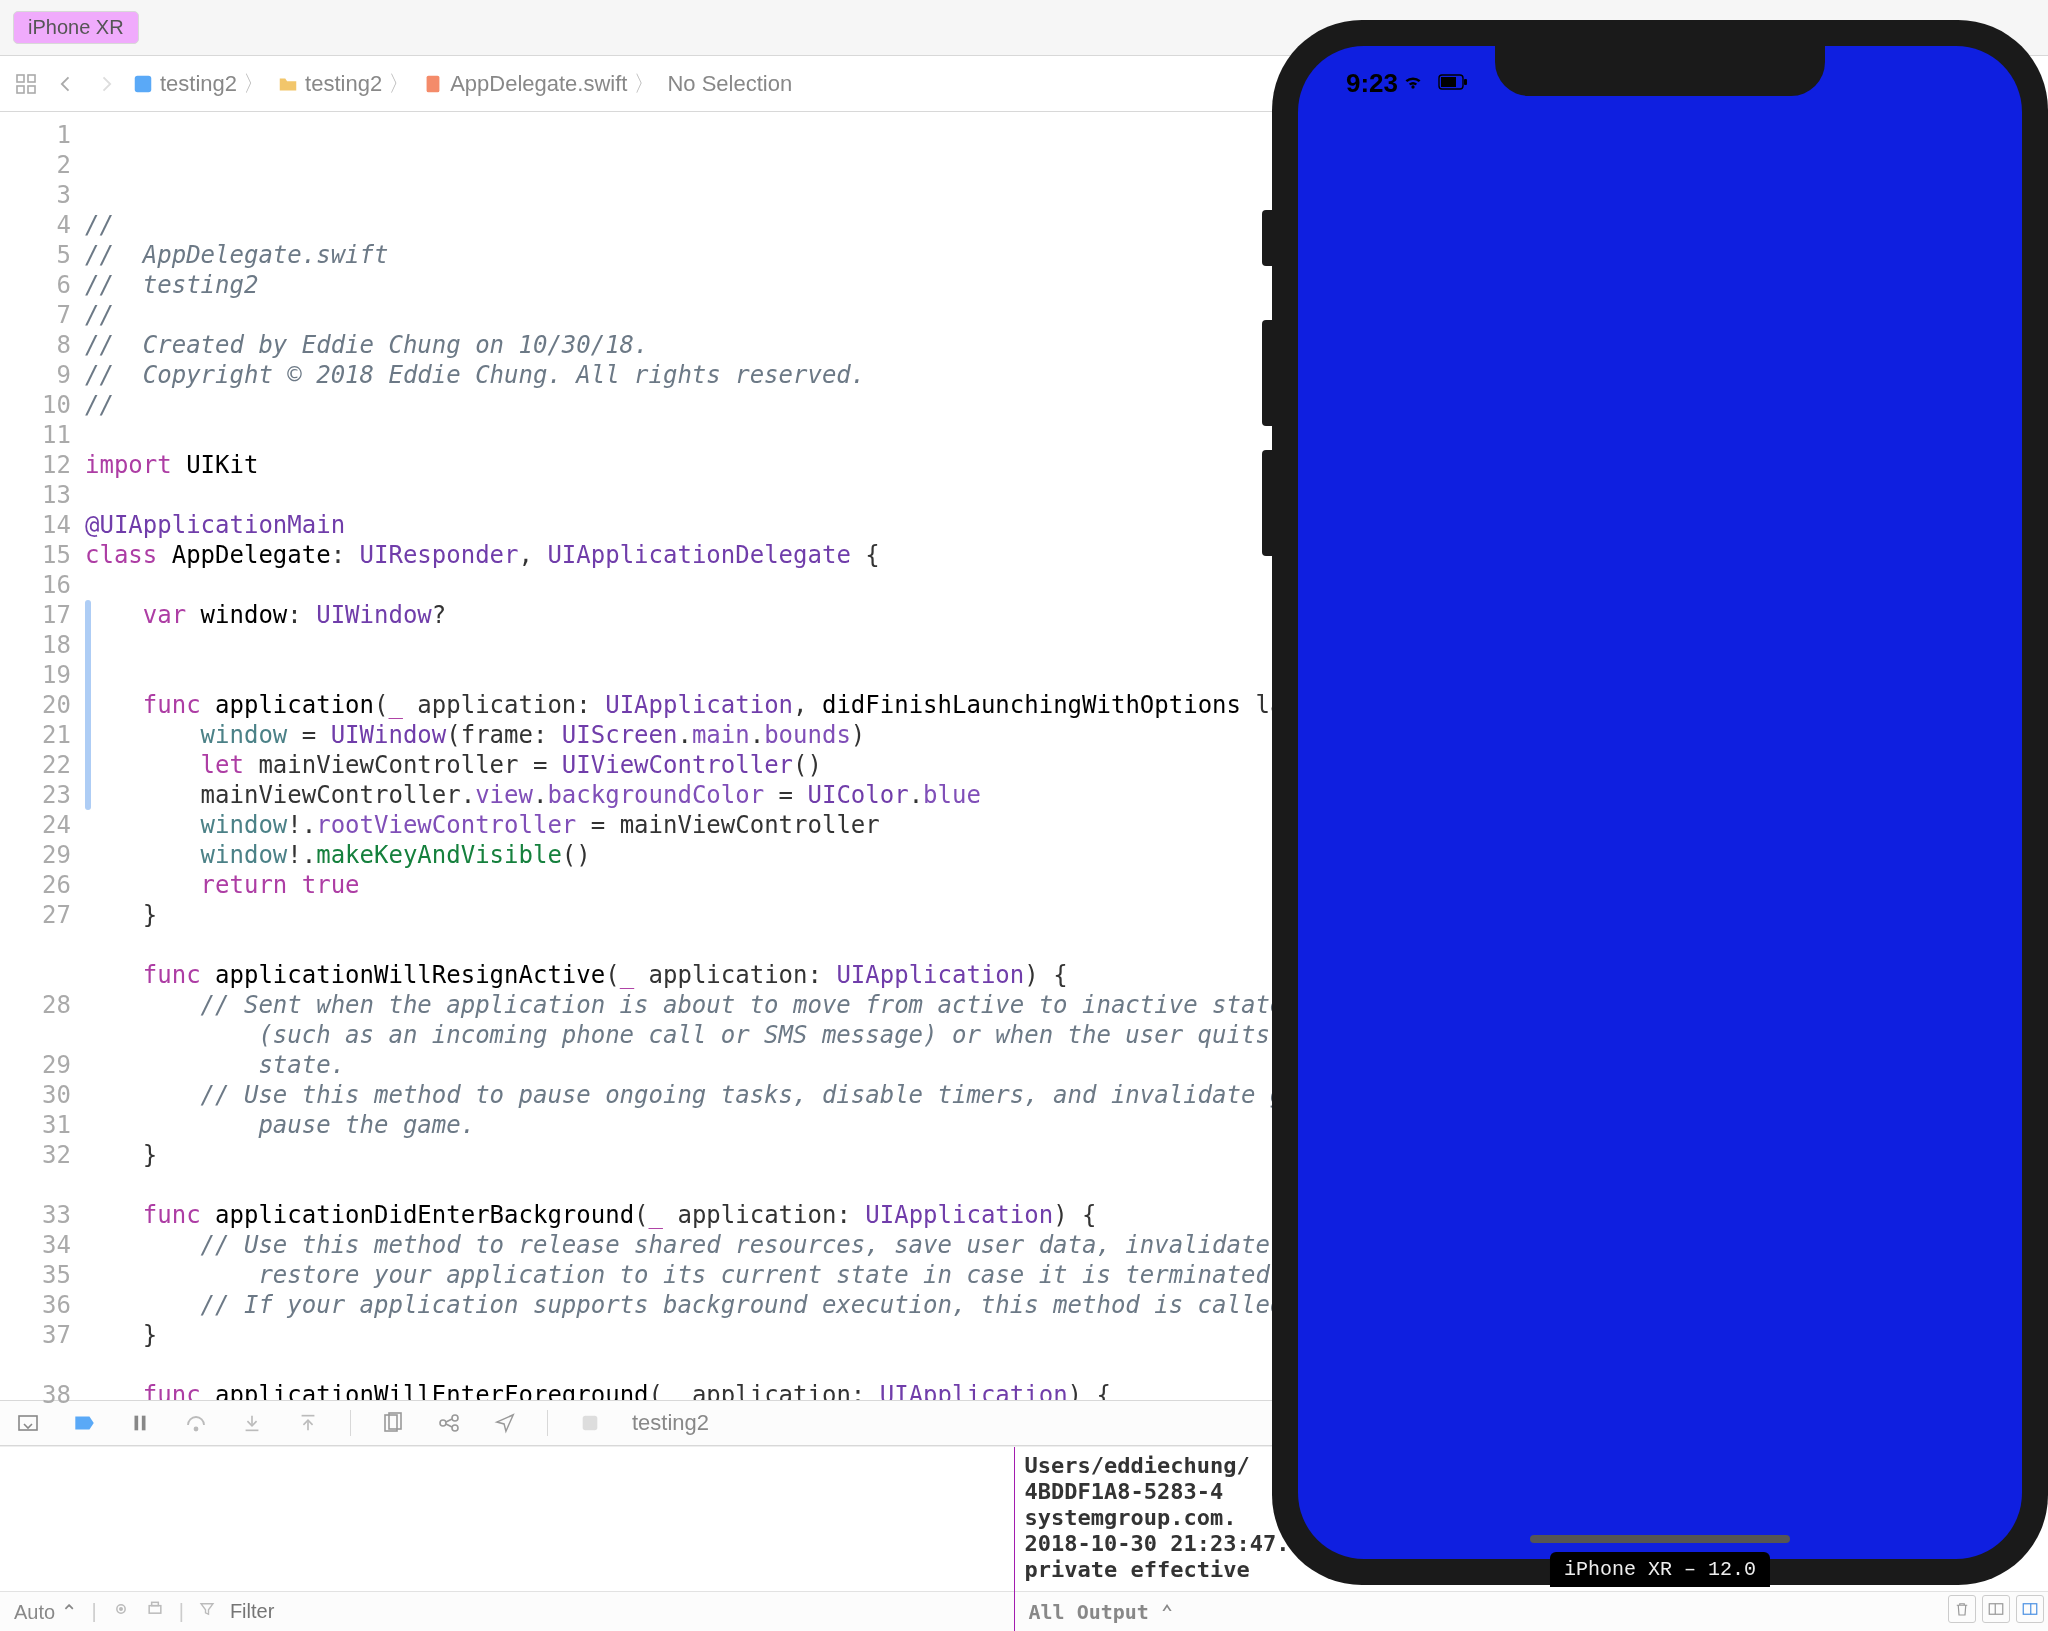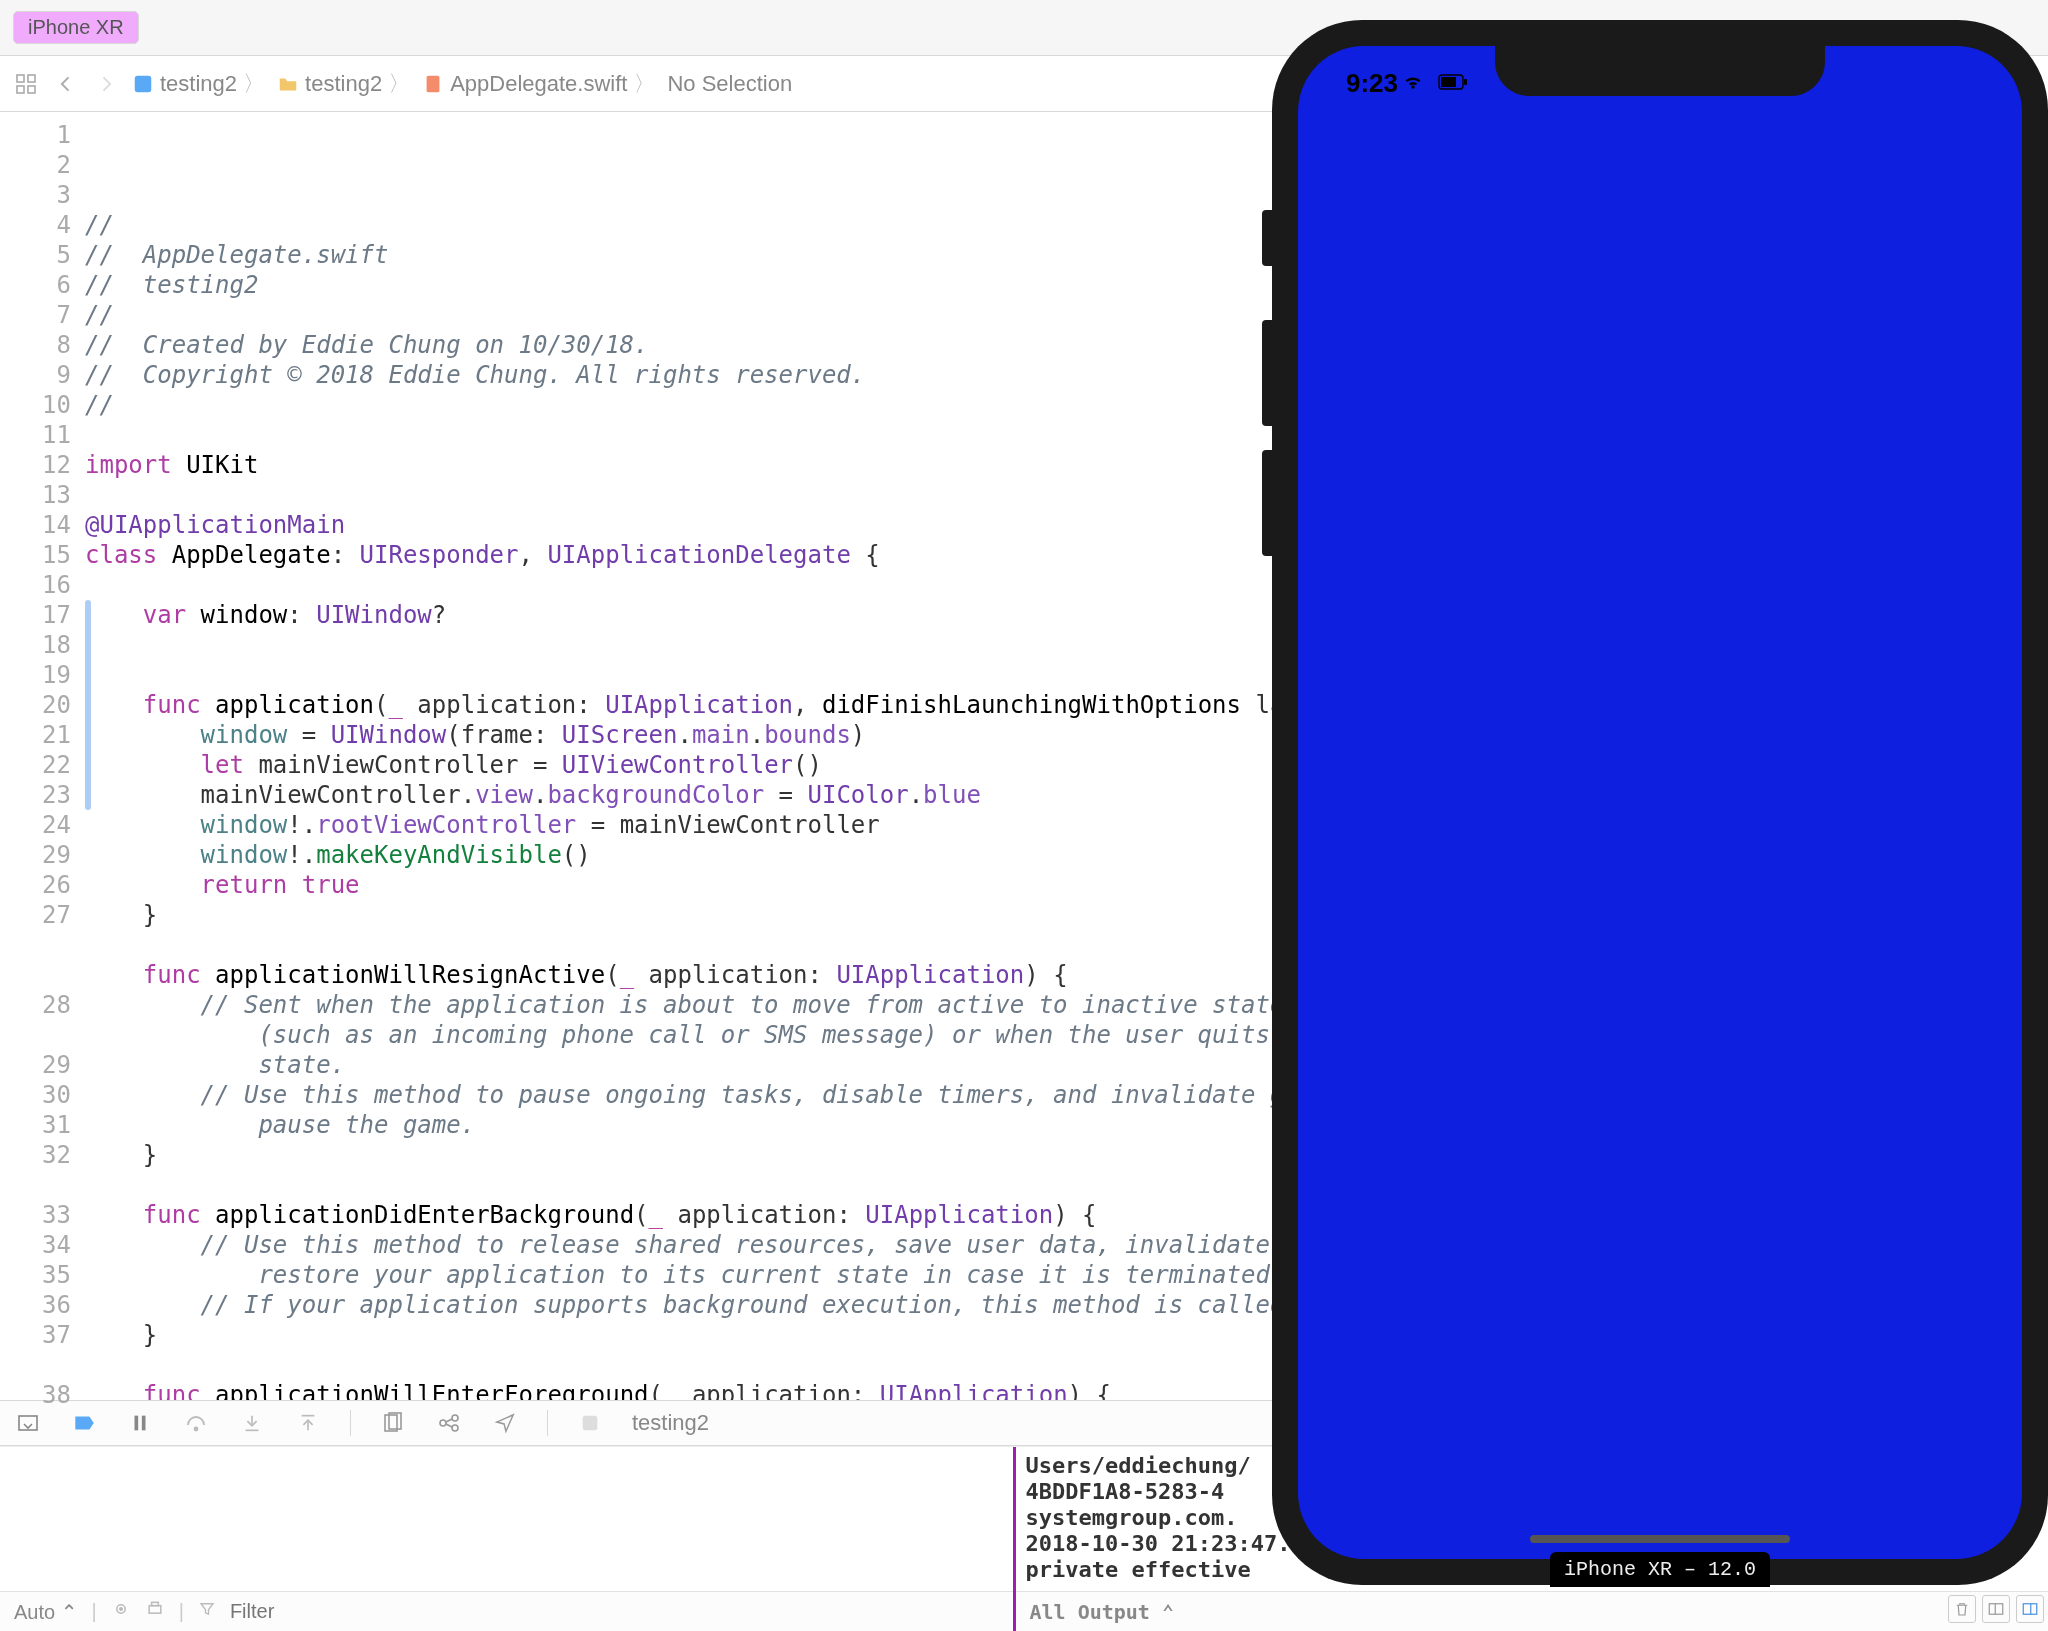--- a/index.html
+++ b/index.html
@@ -128,21 +128,21 @@
 }
 .debug-bar .target {
   font-size: 22px; color: #888;
 }
 .bottom-panel {
   height: 185px;
   display: flex;
   background: #fff;
   border-top: 1px solid #eee;
 }
-.vars-pane { flex: 1; border-right: 3px solid #a21caf; position: relative; }
+.vars-pane { flex: 1; border-right: 1px solid #a21caf; position: relative; }
 .console-pane { flex: 1; position: relative; padding: 6px 10px; font-family: "SF Mono","Menlo",monospace; font-size: 22px; line-height: 26px; font-weight: 700; overflow: hidden;}
 .bottom-footer {
   position: absolute;
   bottom: 0; left: 0; right: 0;
   height: 40px;
   border-top: 1px solid #e2e2e2;
   display: flex; align-items: center;
   padding: 0 14px;
   font-size: 20px;
   color: #888;

